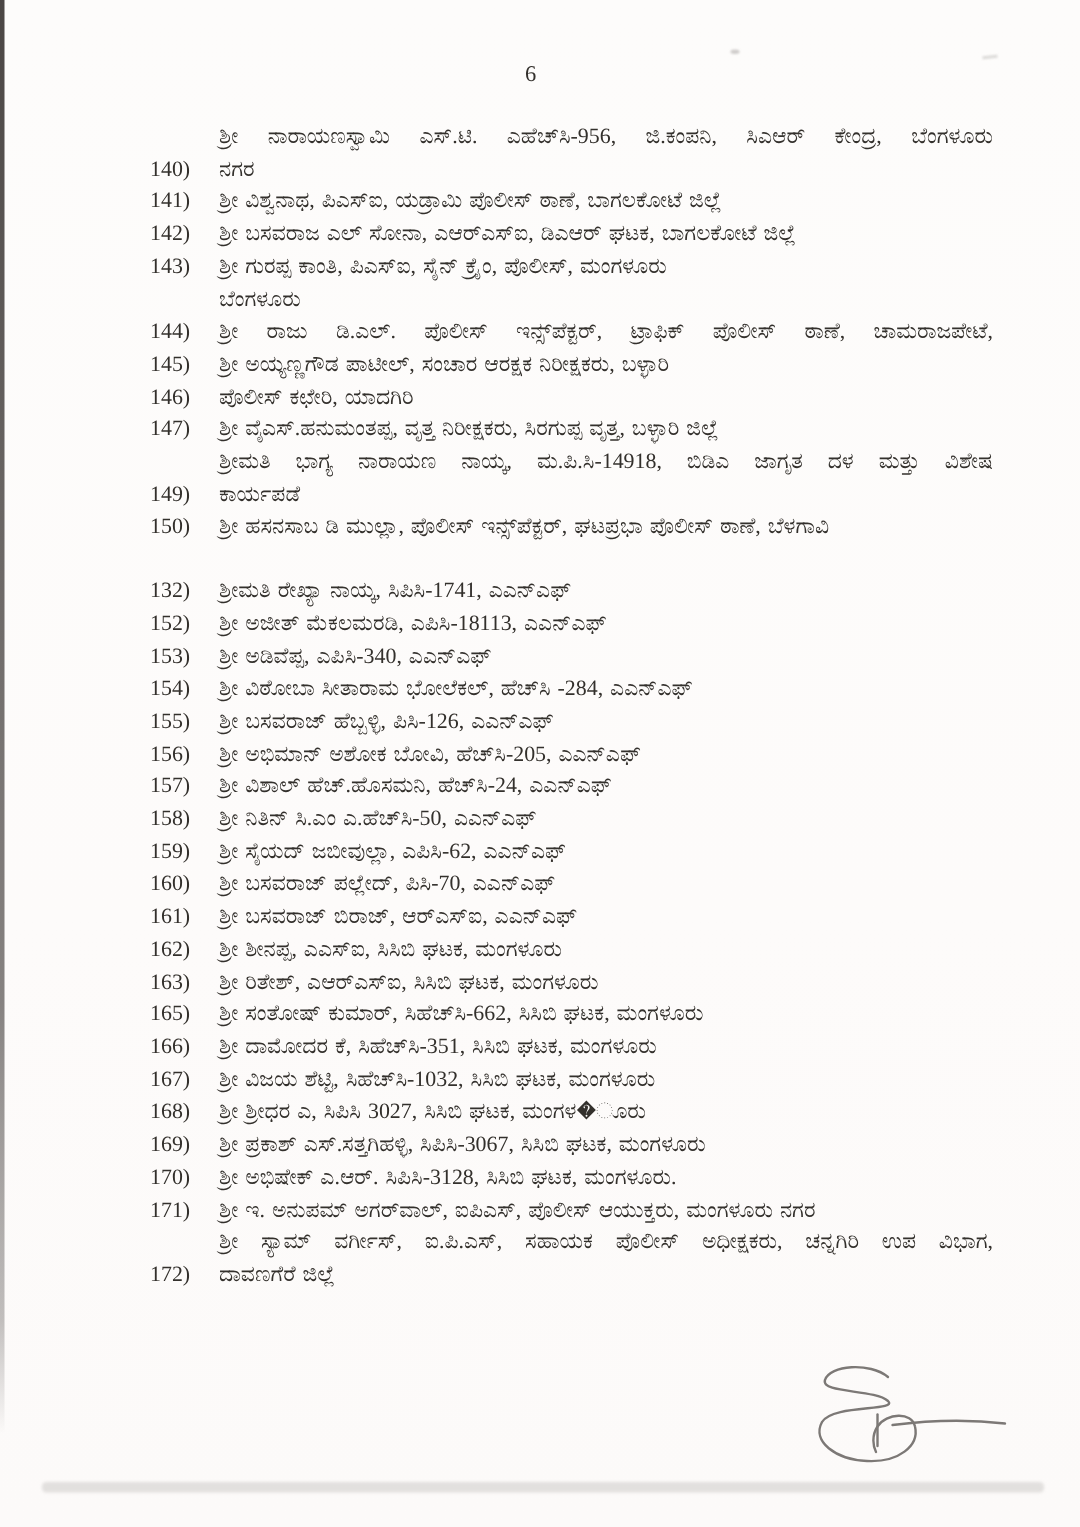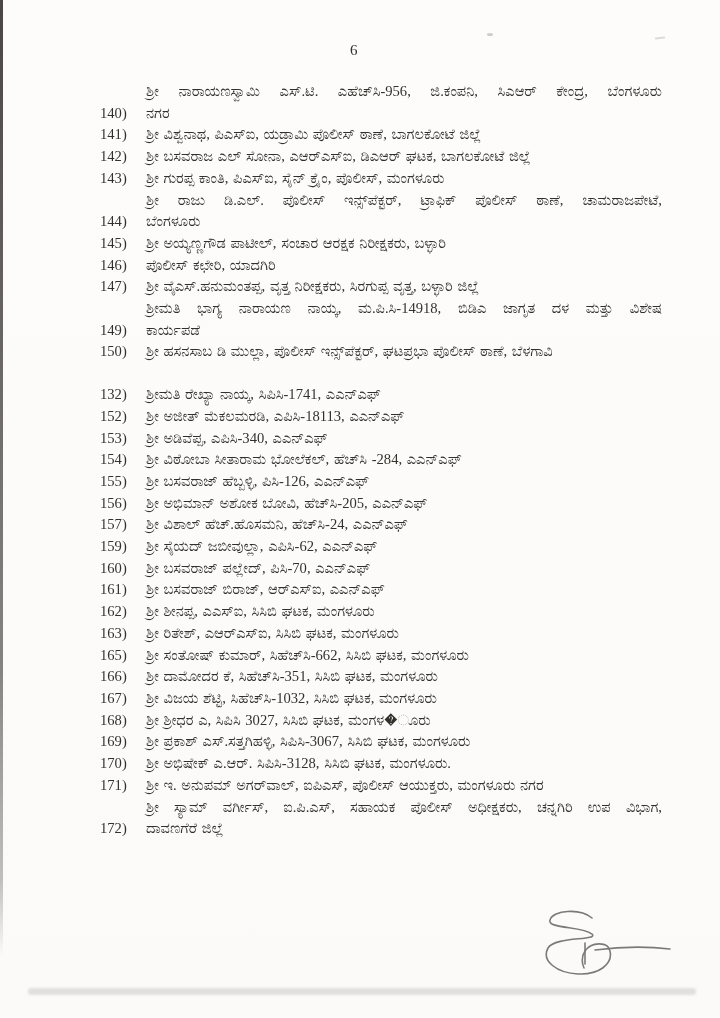--- a/index.html
+++ b/index.html
@@ -127,22 +127,22 @@
   <div class="row">
     <span class="num">143)</span>
     <span class="txt">
           <div class="line">ಶ್ರೀ ಗುರಪ್ಪ ಕಾಂತಿ, ಪಿಎಸ್ಐ, ಸೈನ್ ಕ್ರೈಂ, ಪೊಲೀಸ್, ಮಂಗಳೂರು</div>
         </span>
   </div>
 
   <div class="row">
     <span class="num">144)</span>
     <span class="txt">
+          <div class="line">ಬೆಂಗಳೂರು</div>
           <div class="line just">ಶ್ರೀ ರಾಜು ಡಿ.ಎಲ್. ಪೊಲೀಸ್ ಇನ್ಸ್‌ಪೆಕ್ಟರ್, ಟ್ರಾಫಿಕ್ ಪೊಲೀಸ್ ಠಾಣೆ, ಚಾಮರಾಜಪೇಟೆ,</div>
-          <div class="line">ಬೆಂಗಳೂರು</div>
         </span>
   </div>
 
   <div class="row">
     <span class="num">145)</span>
     <span class="txt">
           <div class="line">ಶ್ರೀ ಅಯ್ಯಣ್ಣಗೌಡ ಪಾಟೀಲ್, ಸಂಚಾರ ಆರಕ್ಷಕ ನಿರೀಕ್ಷಕರು, ಬಳ್ಳಾರಿ</div>
         </span>
   </div>
 
@@ -218,20 +218,26 @@
         </span>
   </div>
 
   <div class="row">
     <span class="num">157)</span>
     <span class="txt">
           <div class="line">ಶ್ರೀ ವಿಶಾಲ್ ಹೆಚ್.ಹೊಸಮನಿ, ಹೆಚ್‌ಸಿ-24, ಎಎನ್‌ಎಫ್</div>
         </span>
   </div>
 
+  <div class="row">
+    <span class="num">158)</span>
+    <span class="txt">
+          <div class="line">ಶ್ರೀ ನಿತಿನ್ ಸಿ.ಎಂ ಎ.ಹೆಚ್‌ಸಿ-50, ಎಎನ್‌ಎಫ್</div>
+        </span>
+  </div>
 
   <div class="row">
     <span class="num">159)</span>
     <span class="txt">
           <div class="line">ಶ್ರೀ ಸೈಯದ್ ಜಬೀವುಲ್ಲಾ, ಎಪಿಸಿ-62, ಎಎನ್‌ಎಫ್</div>
         </span>
   </div>
 
   <div class="row">
     <span class="num">160)</span>

